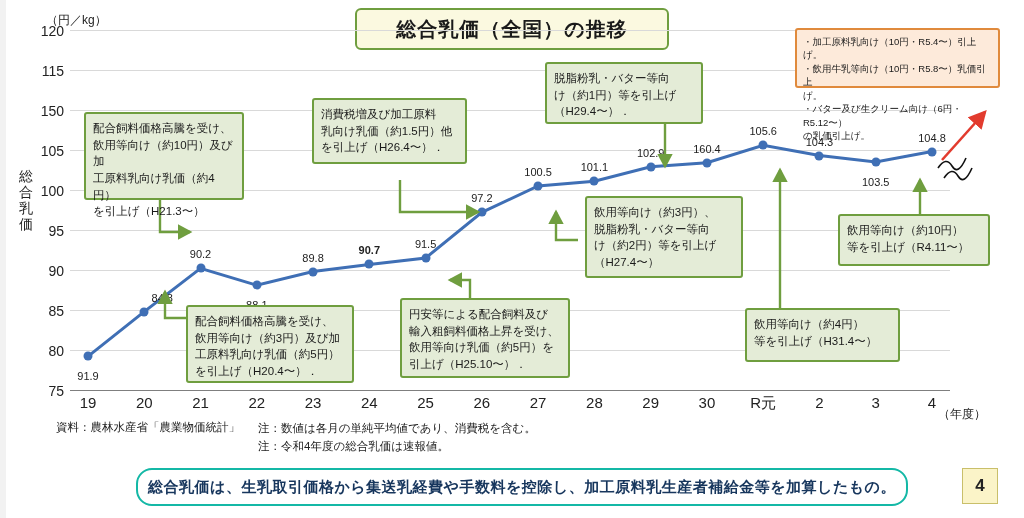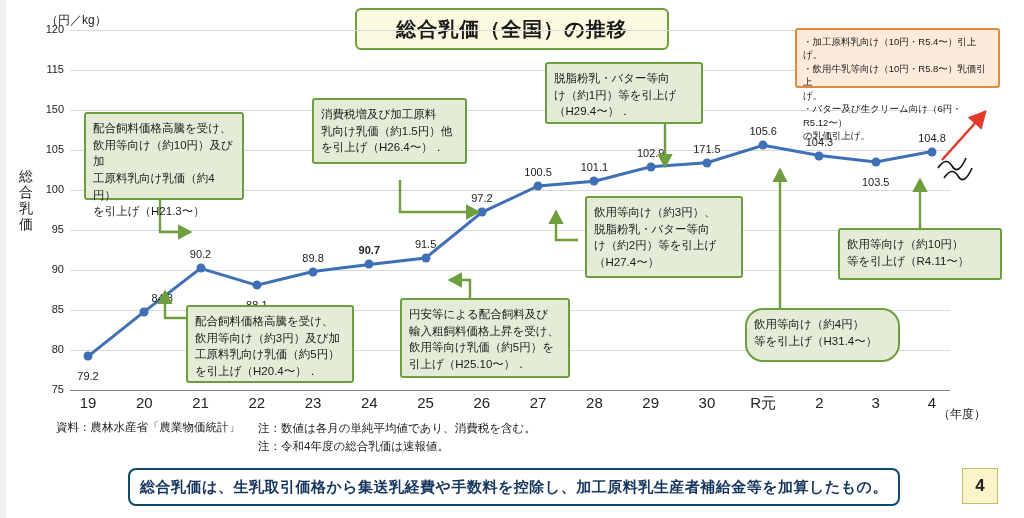--- a/index.html
+++ b/index.html
@@ -26,21 +26,21 @@
     font-size:14px;color:#222;line-height:1.15;text-align:center;
   }
   .xaxis-unit{position:absolute;left:938px;top:406px;font-size:12px;color:#222;}
 
   
   #plot{position:absolute;left:70px;top:30px;width:880px;height:360px;}
   .grid-line{position:absolute;left:0;width:880px;height:1px;background:#d9d9d9;}
   .axis-line{position:absolute;left:0;width:880px;height:1px;background:#7f7f7f;}
   .ytick{
     position:absolute;left:-34px;width:28px;text-align:right;
-    font-size:11px;color:#222;transform:translateY(-7px);
+    font-size:14px;color:#222;transform:translateY(-7px);
   }
   .xtick{
     position:absolute;top:364px;width:40px;text-align:center;
     font-size:15px;color:#222;transform:translateX(-20px);
   }
   .dot{
     position:absolute;width:9px;height:9px;border-radius:50%;
     background:#3f6fb5;transform:translate(-4.5px,-4.5px);
   }
   .dlabel{
@@ -58,22 +58,22 @@
     position:absolute;background:#fdeada;border:2px solid #e08a3c;
     border-radius:3px;color:#1a1a1a;font-size:9.5px;line-height:1.42;
     padding:5px 6px;box-sizing:border-box;
   }
   .arrow-svg{position:absolute;left:0;top:0;width:1024px;height:518px;pointer-events:none;}
 
   
   .src-note{position:absolute;left:56px;top:420px;font-size:11.5px;color:#222;}
   .notes{position:absolute;left:258px;top:420px;font-size:11.5px;color:#222;line-height:1.55;}
   .bottom-box{
-    position:absolute;left:128px;top:468px;width:768px;height:34px;
-    background:#ffffff;border:2px solid #0c4a6e;border-radius:8px;
+    position:absolute;left:136px;top:468px;width:768px;height:34px;
+    background:#ffffff;border:2px solid #14b8a6;border-radius:16px;
     display:flex;align-items:center;justify-content:center;
     font-size:15px;font-weight:bold;color:#17365d;letter-spacing:.5px;
   }
   .page-num{
     position:absolute;left:962px;top:468px;width:34px;height:34px;
     background:#fbf4c8;border:1px solid #c9bf6a;
     display:flex;align-items:center;justify-content:center;
     font-size:17px;font-weight:bold;color:#222;
   }
   .edge-left{position:absolute;left:0;top:0;width:6px;height:518px;background:#f2f2f2;}
@@ -125,21 +125,21 @@
       <div class="xtick" style="left: 580.667px;">29</div>
       <div class="xtick" style="left: 636.933px;">30</div>
       <div class="xtick" style="left: 693.2px;">R元</div>
       <div class="xtick" style="left: 749.467px;">2</div>
       <div class="xtick" style="left: 805.733px;">3</div>
       <div class="xtick" style="left: 862px;">4</div>
       <svg width="880" height="360" style="position: absolute; left: 0px; top: 0px;">
         <polyline points="18,326.4 74.26666666666667,281.6 130.53333333333333,238.39999999999998 186.8,255.20000000000005 243.06666666666666,241.60000000000002 299.3333333333333,234.39999999999998 355.6,228 411.8666666666667,182.39999999999998 468.1333333333333,156 524.4,151.20000000000005 580.6666666666666,136.79999999999995 636.9333333333333,132.79999999999993 693.2,115.20000000000007 749.4666666666667,125.60000000000002 805.7333333333333,132 862,121.60000000000002" fill="none" stroke="#3f6fb5" stroke-width="3"></polyline>
       </svg>
       <div class="dot" style="left: 18px; top: 326.4px;"></div>
-      <div class="dlabel" style="left: 18px; top: 352.4px;">79.2</div>
+      <div class="dlabel" style="left: 18px; top: 352.4px;">91.9</div>
       <div class="dot" style="left: 74.2667px; top: 281.6px;"></div>
       <div class="dlabel" style="left: 74.2667px; top: 273.6px; padding-left: 36px;">84.8</div>
       <div class="dot" style="left: 130.533px; top: 238.4px;"></div>
       <div class="dlabel" style="left: 130.533px; top: 230.4px;">90.2</div>
       <div class="dot" style="left: 186.8px; top: 255.2px;"></div>
       <div class="dlabel" style="left: 186.8px; top: 281.2px;">88.1</div>
       <div class="dot" style="left: 243.067px; top: 241.6px;"></div>
       <div class="dlabel" style="left: 243.067px; top: 233.6px;">89.8</div>
       <div class="dot" style="left: 299.333px; top: 234.4px;"></div>
       <div class="dlabel" style="left: 299.333px; top: 226.4px; font-weight: bold;">90.7</div>
@@ -147,21 +147,21 @@
       <div class="dlabel" style="left: 355.6px; top: 220px;">91.5</div>
       <div class="dot" style="left: 411.867px; top: 182.4px;"></div>
       <div class="dlabel" style="left: 411.867px; top: 174.4px;">97.2</div>
       <div class="dot" style="left: 468.133px; top: 156px;"></div>
       <div class="dlabel" style="left: 468.133px; top: 148px;">100.5</div>
       <div class="dot" style="left: 524.4px; top: 151.2px;"></div>
       <div class="dlabel" style="left: 524.4px; top: 143.2px;">101.1</div>
       <div class="dot" style="left: 580.667px; top: 136.8px;"></div>
       <div class="dlabel" style="left: 580.667px; top: 128.8px;">102.9</div>
       <div class="dot" style="left: 636.933px; top: 132.8px;"></div>
-      <div class="dlabel" style="left: 636.933px; top: 124.8px;">171.5</div>
+      <div class="dlabel" style="left: 636.933px; top: 124.8px;">160.4</div>
       <div class="dot" style="left: 693.2px; top: 115.2px;"></div>
       <div class="dlabel" style="left: 693.2px; top: 107.2px;">105.6</div>
       <div class="dot" style="left: 749.467px; top: 125.6px;"></div>
       <div class="dlabel" style="left: 749.467px; top: 117.6px;">104.3</div>
       <div class="dot" style="left: 805.733px; top: 132px;"></div>
       <div class="dlabel" style="left: 805.733px; top: 158px;">103.5</div>
       <div class="dot" style="left: 862px; top: 121.6px;"></div>
       <div class="dlabel" style="left: 862px; top: 113.6px;">104.8</div>
     </div>
 
@@ -211,23 +211,23 @@
 輸入粗飼料価格上昇を受け、
 飲用等向け乳価（約5円）を
 引上げ（H25.10〜）．</div>
   <div class="callout" style="left: 545px; top: 62px; width: 158px; height: 62px; white-space: pre-line;">脱脂粉乳・バター等向
 け（約1円）等を引上げ
 （H29.4〜）．</div>
   <div class="callout" style="left: 585px; top: 196px; width: 158px; height: 82px; white-space: pre-line;">飲用等向け（約3円）、
 脱脂粉乳・バター等向
 け（約2円）等を引上げ
 （H27.4〜）</div>
-  <div class="callout" style="left: 745px; top: 308px; width: 155px; height: 54px; white-space: pre-line; border-radius: 18px;">飲用等向け（約4円）
+  <div class="callout" style="left: 745px; top: 308px; width: 155px; height: 54px; white-space: pre-line;">飲用等向け（約4円）
 等を引上げ（H31.4〜）</div>
-  <div class="callout" style="left: 838px; top: 228px; width: 164px; height: 52px; white-space: pre-line;">飲用等向け（約10円）
+  <div class="callout" style="left: 838px; top: 214px; width: 152px; height: 52px; white-space: pre-line;">飲用等向け（約10円）
 等を引上げ（R4.11〜）</div>
 
   <div class="note-orange" style="left: 795px; top: 28px; width: 205px; height: 60px; white-space: pre-line;">・加工原料乳向け（10円・R5.4〜）引上げ。
 ・飲用牛乳等向け（10円・R5.8〜）乳価引上
 げ。
 ・バター及び生クリーム向け（6円・R5.12〜）
 の乳価引上げ。</div>
 
   <div class="src-note">資料：農林水産省「農業物価統計」</div>
   <div class="notes">

